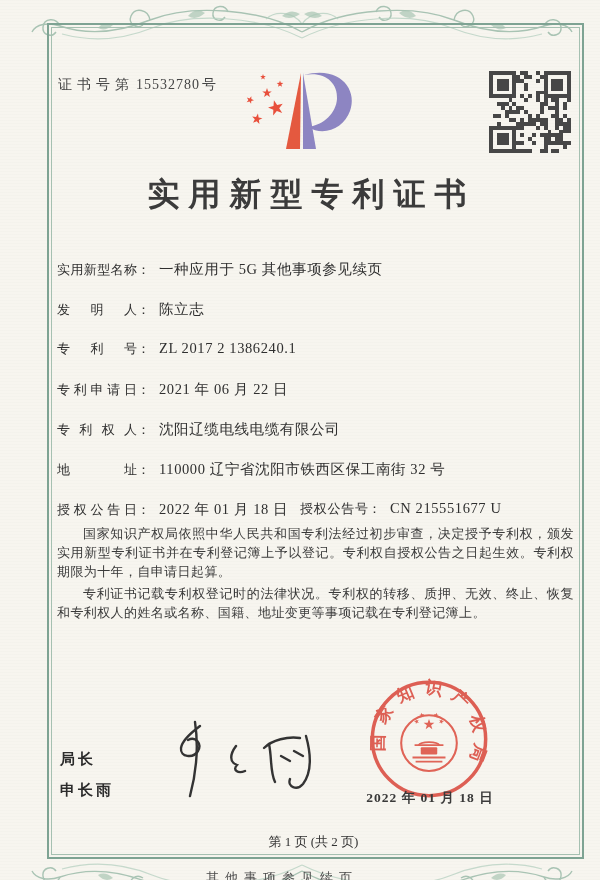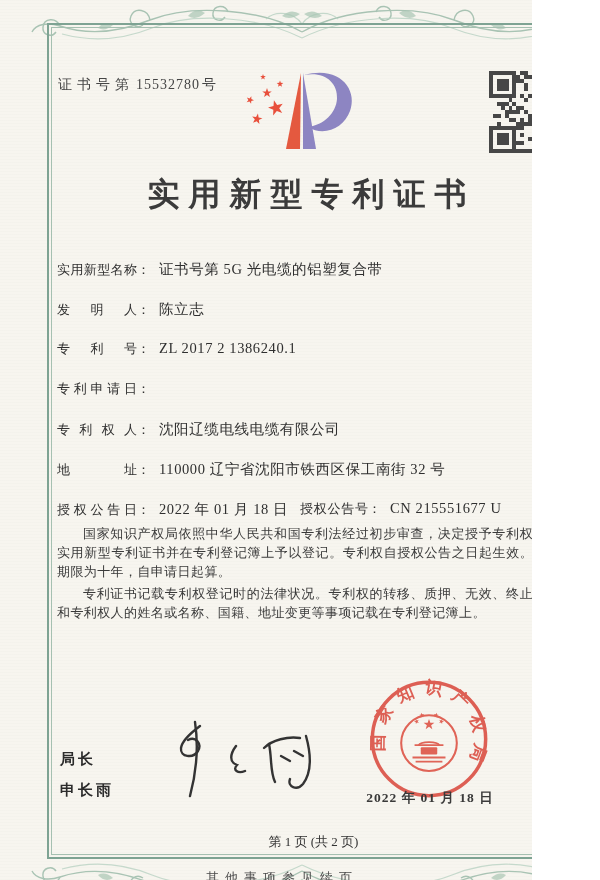--- a/index.html
+++ b/index.html
@@ -1,17 +1,17 @@
 <!DOCTYPE html>
 <html><head>
 <meta charset="utf-8">
 <style>
   html,body{margin:0;padding:0;}
   body{width:600px;height:880px;overflow:hidden;font-family:"Liberation Serif","DejaVu Serif",serif;}
-  .page{position:relative;width:532px;height:880px;background:#f7f5ef;overflow:hidden;
+  .page{position:relative;width:600px;height:880px;background:#f7f5ef;overflow:hidden;
         background-image:repeating-linear-gradient(0deg,rgba(120,140,120,.025) 0 1px,transparent 1px 3px);}
   
   .frame{position:absolute;left:47px;top:23px;width:533px;height:832px;border:2px solid #7ea393;}
   .frame::before{content:"";position:absolute;inset:2px;border:1px solid #a5c0b1;}
   
   .band{position:absolute;left:28px;width:548px;height:48px;}
   .band-top{top:2px;}
   .band-bottom{top:853px;transform:scaleY(-1);}
   
   .cert-no{position:absolute;left:58px;top:76px;font-size:14px;color:#454545;}
@@ -347,35 +347,36 @@
         </g>
       </svg>
   </div>
 
   <div class="title">实用新型专利证书</div>
 
   <div class="fields">
     <div class="frow">
       <span class="flabel">实用新型名称</span>
         <span class="fcolon">：</span>
-        <span class="fvalue">证书号第 5G 光电缆的铝塑复合带</span>
+        <span class="fvalue">一种应用于 5G 其他事项参见续页</span>
     </div>
     <div class="frow">
       <span class="flabel">发明人</span>
         <span class="fcolon">：</span>
         <span class="fvalue">陈立志</span>
     </div>
     <div class="frow">
       <span class="flabel">专利号</span>
         <span class="fcolon">：</span>
         <span class="fvalue">ZL 2017 2 1386240.1</span>
     </div>
     <div class="frow">
       <span class="flabel">专利申请日</span>
         <span class="fcolon">：</span>
+        <span class="fvalue">2021 年 06 月 22 日</span>
     </div>
     <div class="frow">
       <span class="flabel">专利权人</span>
         <span class="fcolon">：</span>
         <span class="fvalue">沈阳辽缆电线电缆有限公司</span>
     </div>
     <div class="frow">
       <span class="flabel">地址</span>
         <span class="fcolon">：</span>
         <span class="fvalue">110000 辽宁省沈阳市铁西区保工南街 32 号</span>

